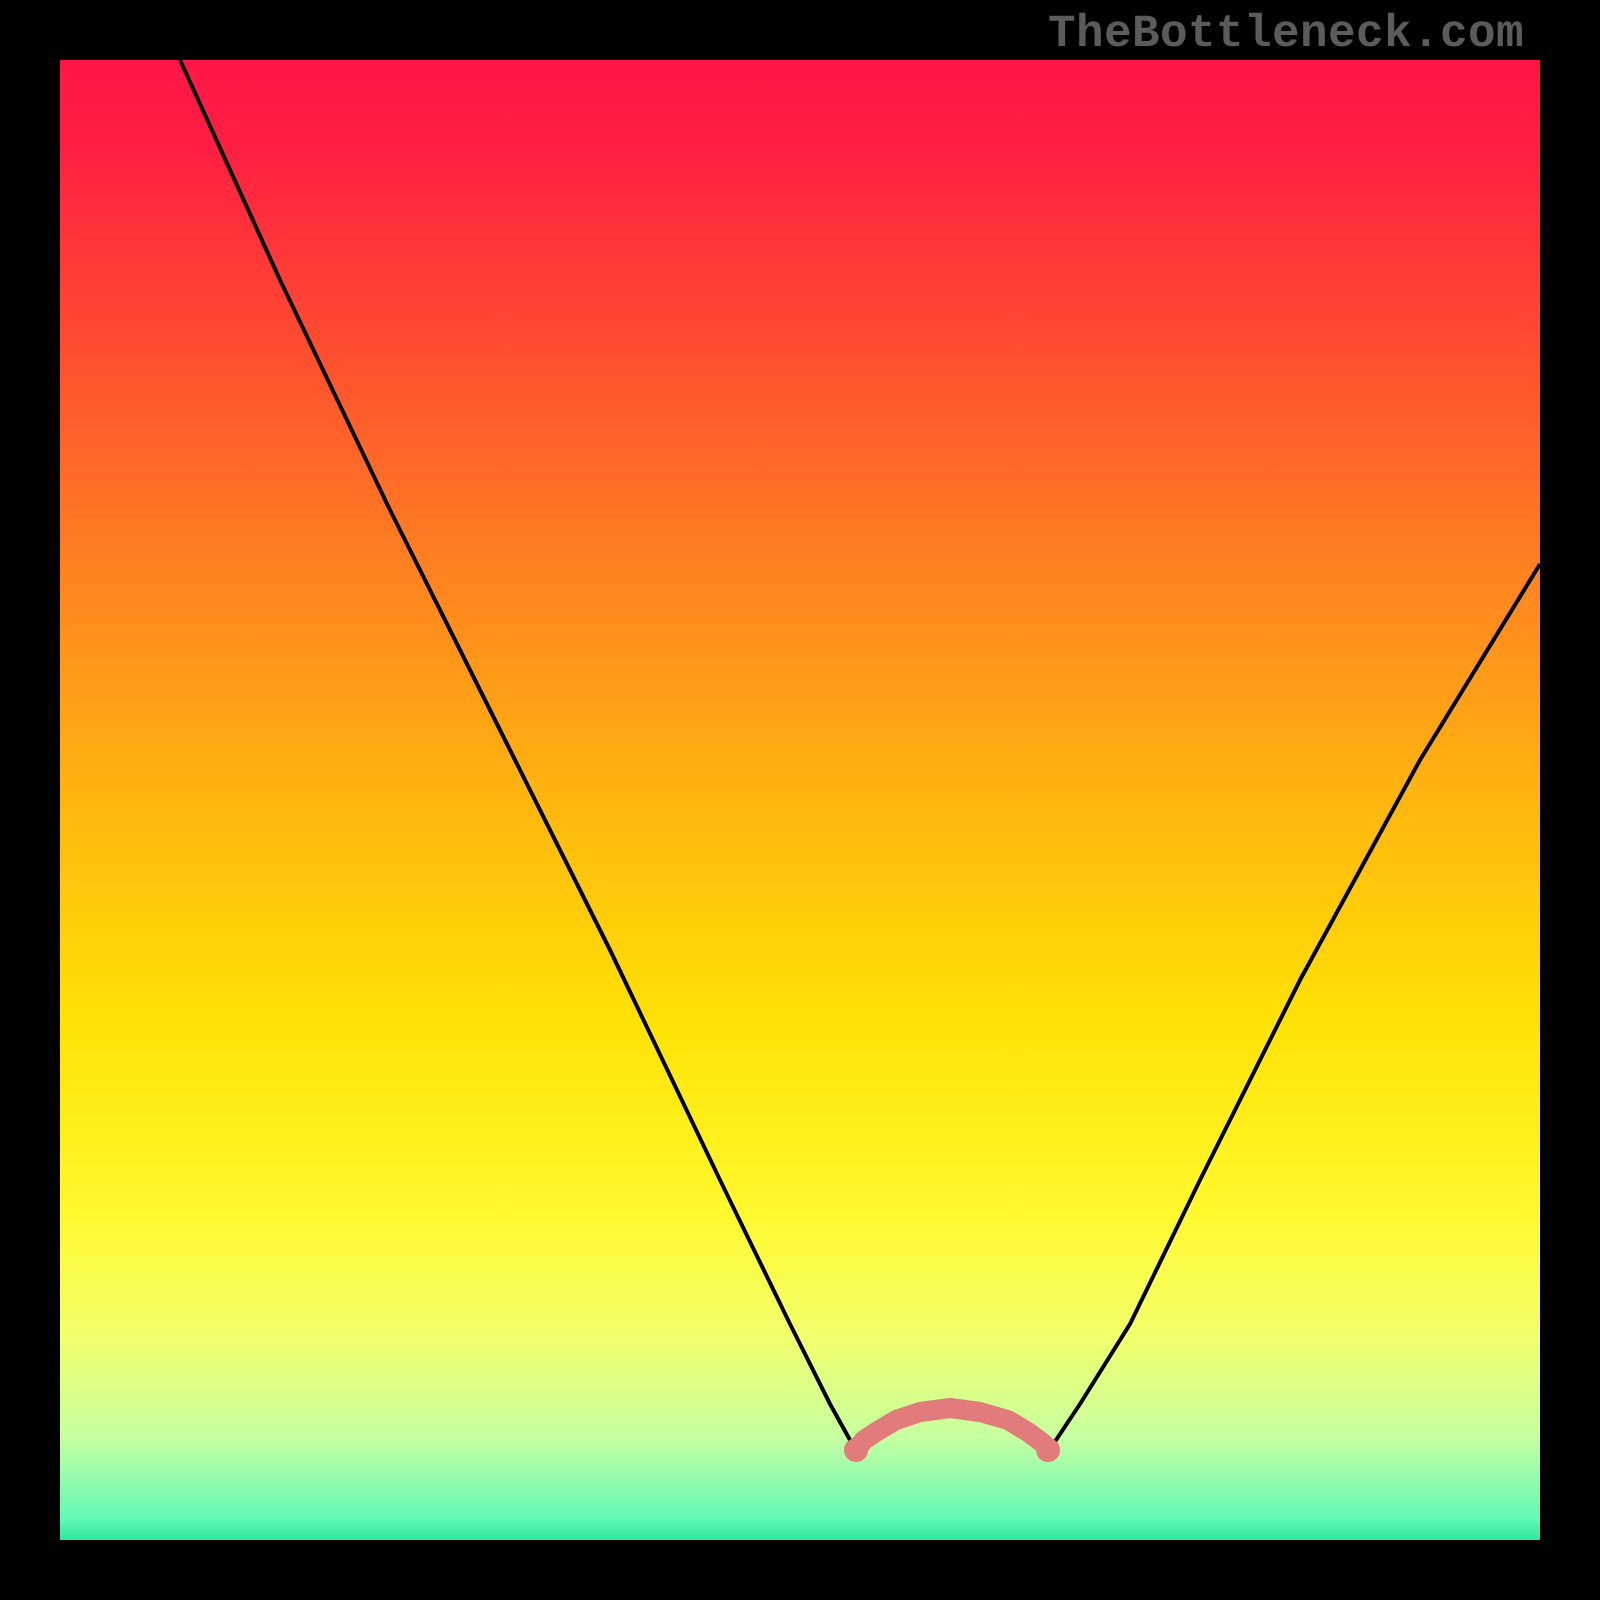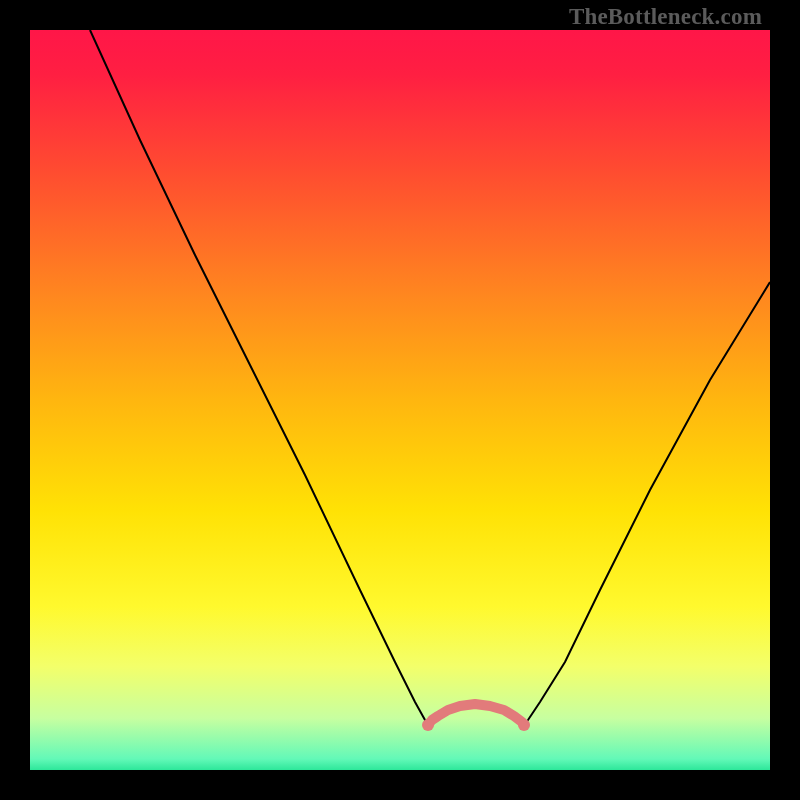--- a/index.html
+++ b/index.html
@@ -22,21 +22,21 @@
     position: absolute;
     left: 0;
     top: 0;
     width: 740px;
     height: 740px;
   }
   .watermark {
     position: absolute;
     top: 4px;
     right: 38px;
-    font-family: Liberation Serif, serif;
+    font-family: Liberation Mono, monospace;
     font-size: 23px;
     font-weight: bold;
     color: #5b5b5b;
     letter-spacing: 0.2px;
   }
   svg {
     position: absolute;
     left: 0;
     top: 0;
   }

